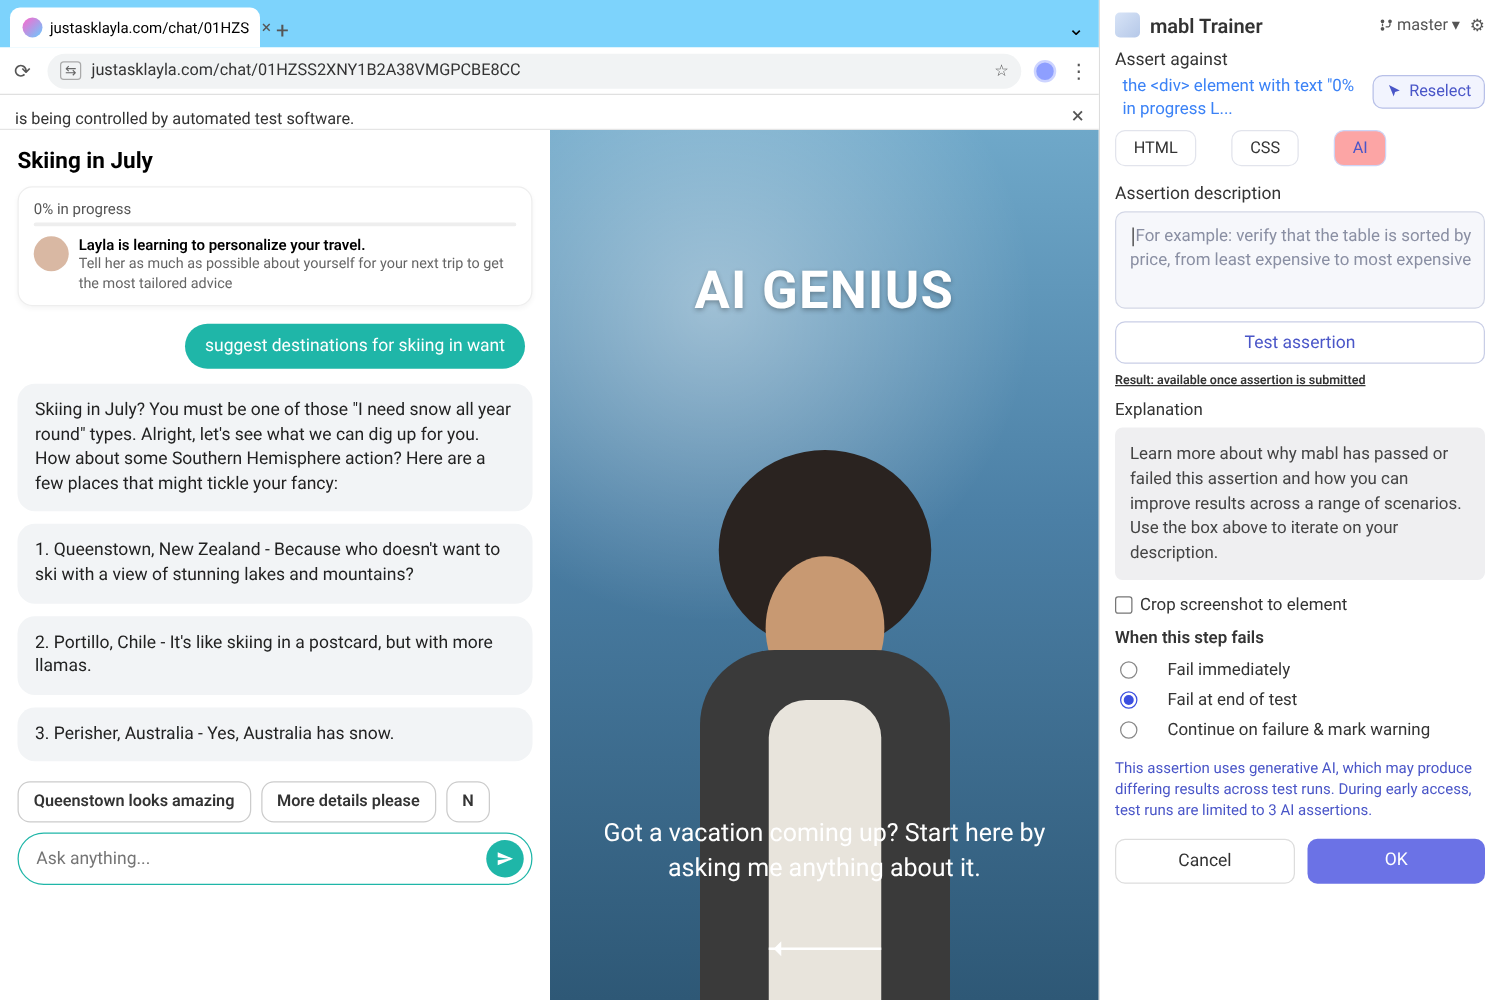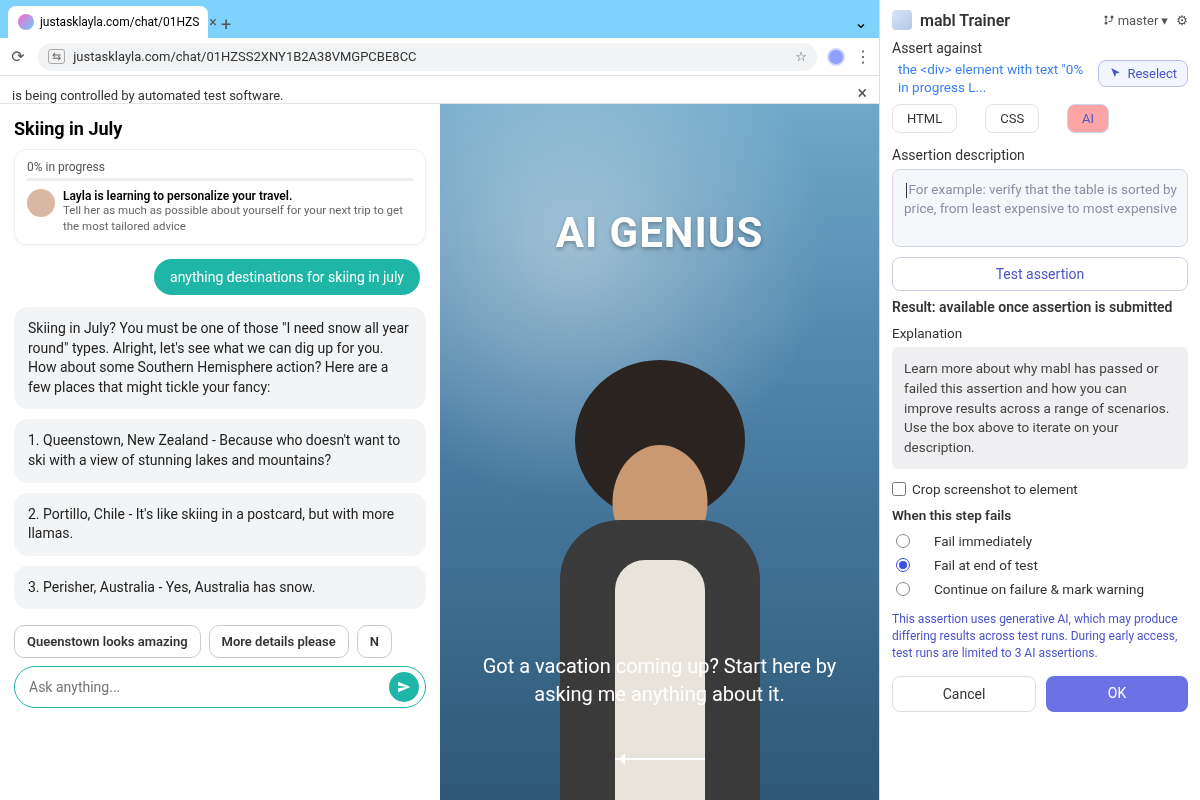--- a/index.html
+++ b/index.html
@@ -62,21 +62,21 @@
 .against-text{flex:1;color:#3b82f6;padding-left:6px;line-height:1.35;}
 .reselect{border:1.5px solid #b8c0e8;background:#f2f4fe;color:#4a56c8;border-radius:8px;padding:5px 10px;display:flex;align-items:center;gap:5px;font-size:13px;}
 .reselect svg{width:13px;height:13px;fill:#4a56c8;}
 .subtabs{display:flex;gap:28px;margin-bottom:14px;}
 .subtab{border:1px solid #e2e4ec;border-radius:8px;padding:6px 14px;font-size:13px;color:#333;}
 .subtab.active{background:#fca5a5;color:#4a56c8;border-color:#cdd4f5;}
 .desc-label{font-size:14px;margin-bottom:6px;}
 .desc-area{border:1px solid #d3d7e6;background:#f6f7fb;border-radius:8px;min-height:78px;padding:10px;color:#8a8fa3;font-size:13.5px;line-height:1.4;position:relative;margin-bottom:10px;text-align:right;}
 .desc-area .cursor{display:inline-block;width:1px;height:15px;background:#333;vertical-align:middle;margin-right:1px;}
 .test-btn{width:100%;border:1px solid #c9cee6;border-radius:8px;padding:8px;text-align:center;color:#4a56c8;background:#fff;margin-bottom:8px;font-size:14px;}
-.result{font-weight:600;margin-bottom:10px;font-size:14px;}
+.result{font-weight:600;margin-bottom:10px;font-size:10px;text-decoration:underline;}
 .exp-label{margin-bottom:6px;}
 .exp-box{background:#efeff1;border-radius:6px;padding:12px;color:#444;line-height:1.45;margin-bottom:12px;font-size:13.5px;}
 .check-row{display:flex;align-items:center;gap:6px;margin-bottom:10px;}
 .check-row input{width:14px;height:14px;}
 .fail-label{font-weight:600;margin-bottom:6px;}
 .radio-row{display:flex;align-items:center;gap:24px;margin:4px 0 4px 4px;}
 .radio{width:14px;height:14px;border:1.5px solid #888;border-radius:50%;display:inline-block;position:relative;}
 .radio.sel{border-color:#3b4fe0;}
 .radio.sel::after{content:"";position:absolute;inset:2px;background:#3b4fe0;border-radius:50%;}
 .footnote{color:#4a56c8;font-size:12px;line-height:1.4;margin-top:10px;}
@@ -124,21 +124,21 @@
         <div class="progbar"></div>
         <div class="row">
           <div class="av"></div>
           <div>
             <div class="t1">Layla is learning to personalize your travel.</div>
             <div class="t2">Tell her as much as possible about yourself for your next trip to get the most tailored advice</div>
           </div>
         </div>
       </div>
 
-      <div class="chip-teal">anything destinations for skiing in july</div>
+      <div class="chip-teal">suggest destinations for skiing in want</div>
 
       <div class="bubble">Skiing in July? You must be one of those "I need snow all year round" types. Alright, let's see what we can dig up for you. How about some Southern Hemisphere action? Here are a few places that might tickle your fancy:</div>
       <div class="bubble">1. Queenstown, New Zealand - Because who doesn't want to ski with a view of stunning lakes and mountains?</div>
       <div class="bubble">2. Portillo, Chile - It's like skiing in a postcard, but with more llamas.</div>
       <div class="bubble">3. Perisher, Australia - Yes, Australia has snow.</div>
 
       <div class="chips-row">
         <div class="chip-outline">Queenstown looks amazing</div>
         <div class="chip-outline">More details please</div>
         <div class="chip-outline">N</div>

